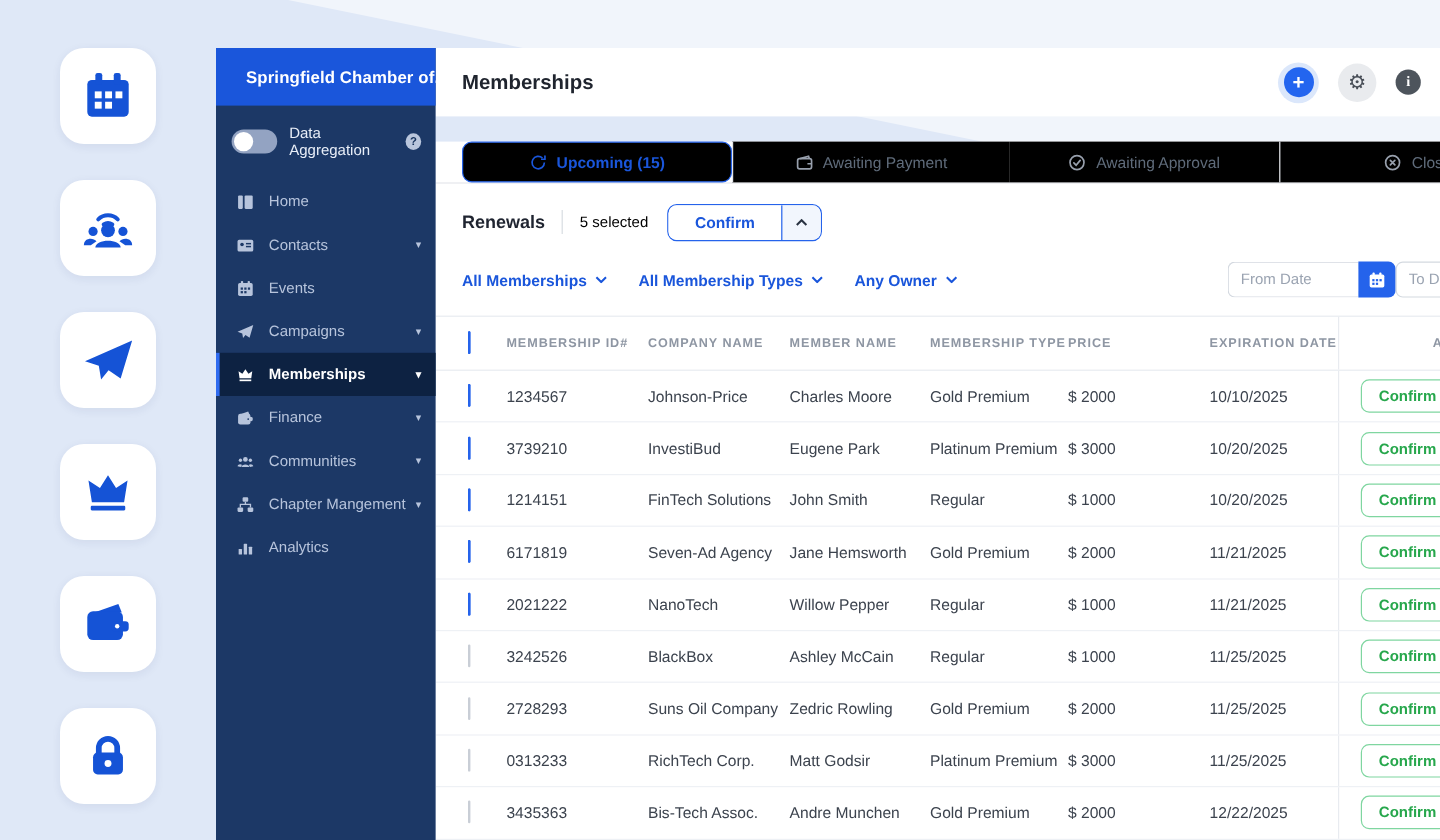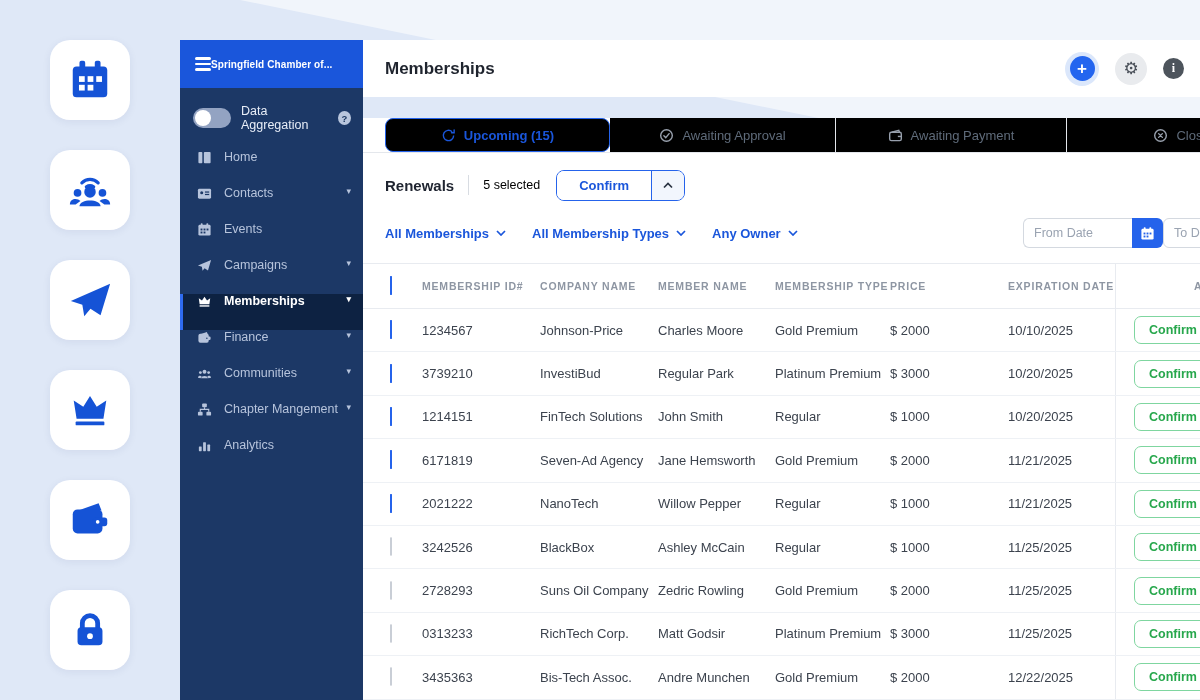--- a/index.html
+++ b/index.html
@@ -22,29 +22,29 @@
              display:flex;align-items:center;justify-content:center;
              box-shadow:0 2px 8px rgba(23,48,98,.07);}
   .rail-card svg{width:46px;height:46px;fill:#1553d6;}
 
   
   .sidebar{position:absolute;left:180px;top:40px;width:183px;height:660px;z-index:3;
            background:#1c3866;display:flex;flex-direction:column;}
   .sidebar-header{height:48px;background:#1a56db;display:flex;align-items:center;padding:0 12px 0 15px;flex:0 0 auto;}
   .hamburger{width:16px;display:flex;flex-direction:column;gap:3px;cursor:pointer;}
   .hamburger i{display:block;height:2.4px;background:#fff;border-radius:2px;}
-  .sidebar-title{color:#fff;font-size:10px;font-weight:700;margin-left:0;white-space:nowrap;letter-spacing:.1px;}
+  .sidebar-title{color:#fff;font-size:14px;font-weight:700;margin-left:10px;white-space:nowrap;letter-spacing:.1px;}
   .toggle-row{display:flex;align-items:center;padding:16px 12px 14px 13px;}
   .toggle{width:38px;height:20px;border-radius:10px;background:#93a3c2;position:relative;cursor:pointer;flex:0 0 auto;}
   .toggle .knob{position:absolute;left:2px;top:2px;width:16px;height:16px;border-radius:50%;background:#fff;}
   .toggle-label{color:#e8eef8;font-size:12.5px;margin-left:10px;}
   .help-badge{width:14px;height:14px;border-radius:50%;background:#b9c6dd;color:#16325c;
               font-size:9.5px;font-weight:700;display:flex;align-items:center;justify-content:center;margin-left:7px;cursor:pointer;}
   .nav{margin-top:4px;}
-  .nav-item{height:36px;display:flex;padding:0 12px 0 17px;color:#b7c4dc;
+  .nav-item{height:36px;display:flex;align-items:center;padding:0 12px 0 17px;color:#b7c4dc;
             font-size:12.5px;cursor:pointer;position:relative;}
   .nav-item svg{width:15px;height:15px;fill:currentColor;flex:0 0 auto;}
   .nav-item .nav-label{margin-left:12px;flex:1 1 auto;white-space:nowrap;}
   .nav-item .chev{font-size:9px;color:currentColor;margin-left:4px;}
   .nav-item.active{background:#0d2242;color:#fff;font-weight:700;}
   .nav-item.active::before{content:"";position:absolute;left:0;top:0;bottom:0;width:3px;background:#2f6bf0;}
 
   
   .main{position:absolute;left:363px;top:40px;right:0;bottom:0;z-index:2;}
   .main-header{position:absolute;left:0;right:0;top:0;height:57px;background:#fff;
@@ -301,34 +301,34 @@
   <div class="content-card">
 
     <div class="tabs">
       <div class="tab t1 active">
         <svg viewBox="0 0 16 16">
             <path d="M13.5 8a5.5 5.5 0 1 1-1.7-4"></path>
             <path d="M14 2.2v2.8h-2.8" stroke-linecap="round"></path>
           </svg>
         <span>Upcoming (15)</span>
       </div>
-      <div class="tab t2">
-        <svg viewBox="0 0 16 16">
-            <circle cx="8" cy="8" r="6.2"></circle>
-            <path d="M5.2 8.3l2 2 3.6-4.3" stroke-linecap="round"></path>
-          </svg>
-        <span>Awaiting Approval</span>
-      </div>
       <div class="tab t3">
         <svg viewBox="0 0 16 16">
             <rect x="1.8" y="4.5" width="12.4" height="9" rx="1.8"></rect>
             <path d="M4 4.5 L11.5 2.4 12.2 4.5"></path>
             <path d="M10.5 9h3.7"></path>
           </svg>
         <span>Awaiting Payment</span>
+      </div>
+      <div class="tab t2">
+        <svg viewBox="0 0 16 16">
+            <circle cx="8" cy="8" r="6.2"></circle>
+            <path d="M5.2 8.3l2 2 3.6-4.3" stroke-linecap="round"></path>
+          </svg>
+        <span>Awaiting Approval</span>
       </div>
       <div class="tab t4">
         <svg viewBox="0 0 16 16">
             <circle cx="8" cy="8" r="6.2"></circle>
             <path d="M6 6l4 4M10 6l-4 4" stroke-linecap="round"></path>
           </svg>
         <span>Close</span>
       </div>
     </div>
 
@@ -410,21 +410,21 @@
         <div class="td">10/10/2025</div>
         <div class="cell-action">
             <button class="confirm-btn">Confirm</button>
           </div>
       </div>
 
       <div class="trow">
         <div class="cell-check"><span class="checkbox checked"></span></div>
         <div class="td">3739210</div>
         <div class="td">InvestiBud</div>
-        <div class="td">Regular Park</div>
+        <div class="td">Eugene Park</div>
         <div class="td">Platinum Premium</div>
         <div class="td">$ 3000</div>
         <div class="td">10/20/2025</div>
         <div class="cell-action">
             <button class="confirm-btn">Confirm</button>
           </div>
       </div>
 
       <div class="trow">
         <div class="cell-check"><span class="checkbox checked"></span></div>

